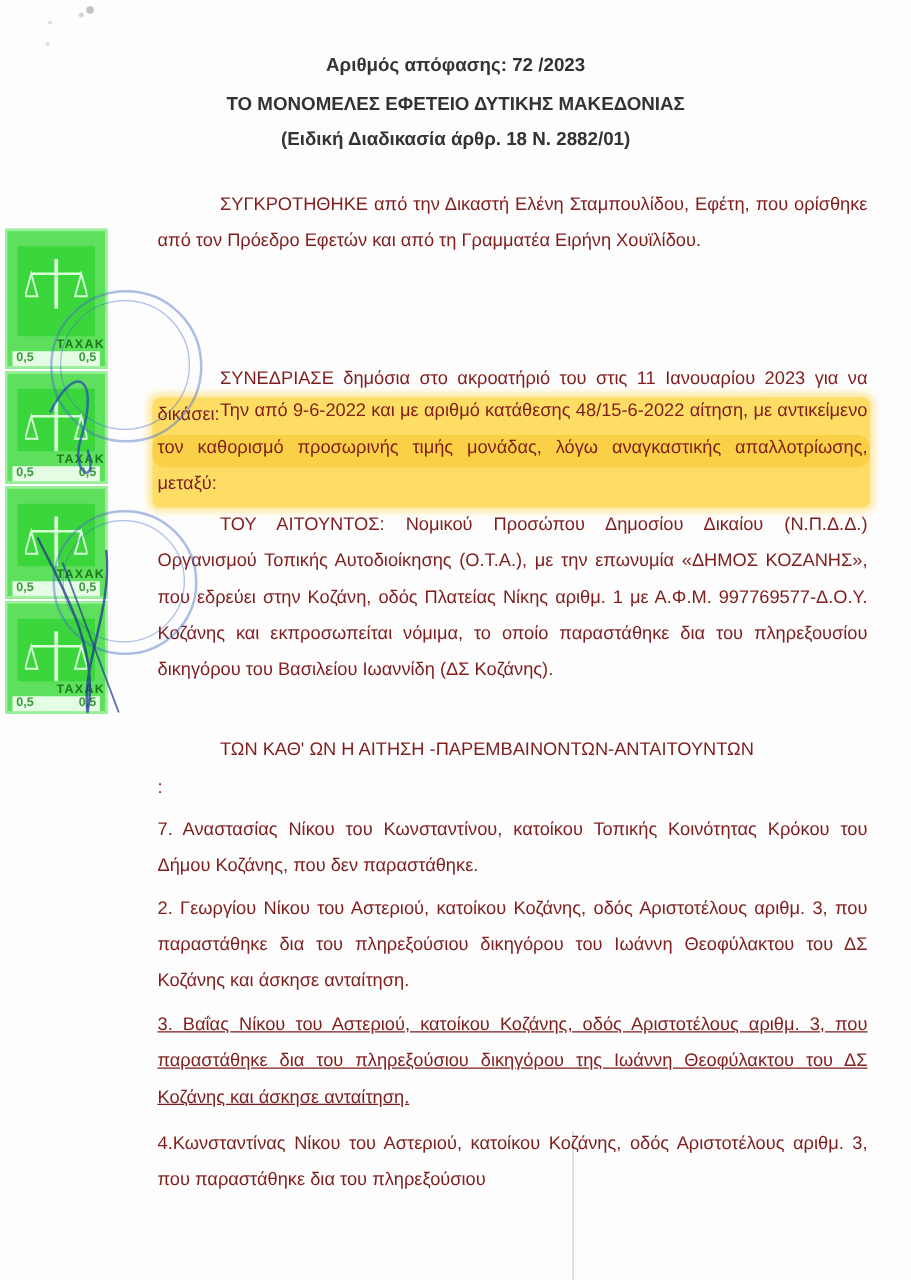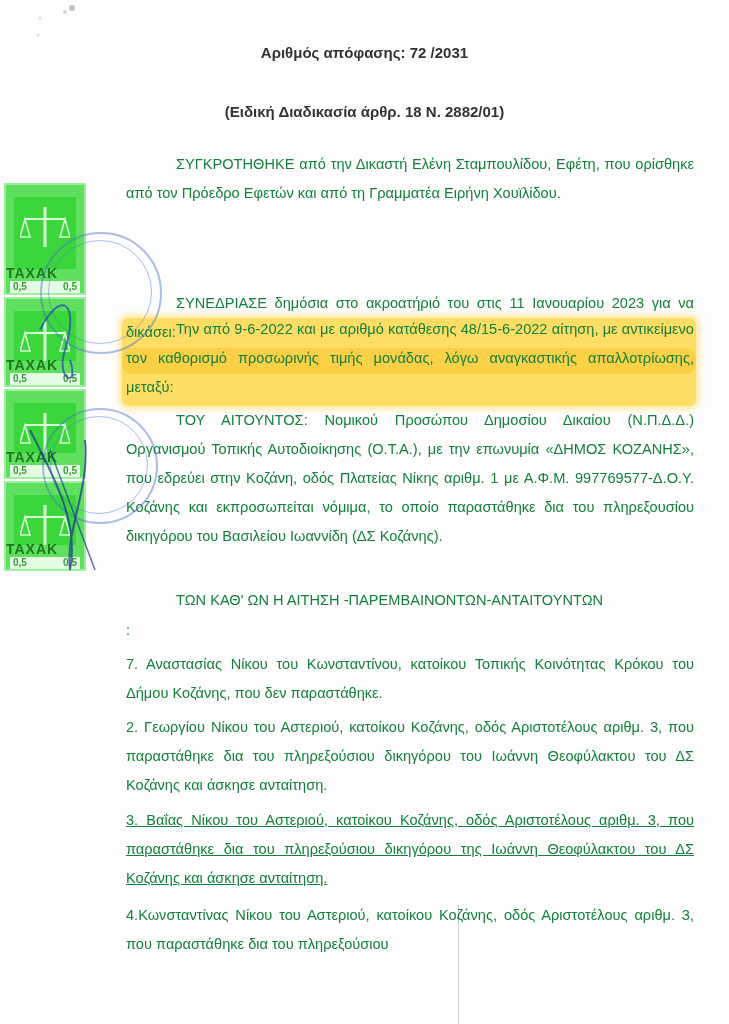--- a/index.html
+++ b/index.html
@@ -5,58 +5,59 @@
   html, body { margin: 0; padding: 0; }
   body {
     width: 729px; height: 1024px; background: #fdfdfd; position: relative; overflow: hidden;
     font-family: "Liberation Sans", "DejaVu Sans", sans-serif; color: #2b2b2b;
   }
   .page { position: absolute; left: 0; top: 0; width: 729px; height: 1024px; }
   .header { position: absolute; left: 0; width: 729px; text-align: center; font-weight: bold; font-size: 15px; color: #333; }
   .h1 { top: 44px; }
   .h2 { top: 75px; }
   .h3 { top: 103px; }
-  .para { position: absolute; left: 126px; width: 568px; font-size: 14.6px; line-height: 29px; text-align: justify; color: #15803d; }
+  .para { position: absolute; left: 126px; width: 568px; font-size: 14.6px; line-height: 29px; text-align: justify; color: #7f1d1d; }
   .indent { text-indent: 50px; }
   .highlight {
     position: absolute; left: 122px; top: 318px; width: 574px; height: 88px;
     background: #ffd84a; opacity: 0.85; border-radius: 6px;
     box-shadow: 0 0 6px 3px rgba(255,210,60,0.6);
   }
   .highlight-band {
     position: absolute; left: 122px; top: 348px; width: 574px; height: 26px;
     background: #f6c52e; opacity: 0.55; border-radius: 10px;
   }
   .stamp-col { position: absolute; left: 4px; top: 183px; width: 86px; }
   .stamp {
     position: absolute; width: 82px; background: #5ee05e; border: 2px solid #9cf09c;
     box-sizing: border-box;
   }
   .stamp .inner { position: absolute; left: 8px; right: 8px; top: 12px; bottom: 24px; background: #3bd63b; }
   .stamp .scale { position: absolute; left: 14px; right: 14px; top: 22px; height: 40px; }
-  .stamp .label { position: absolute; left: 0; right: 0; bottom: 12px; text-align: left; font-size: 14px; font-weight: bold; color: #1a7a1a; letter-spacing: 1px; }
+  .stamp .label { position: absolute; left: 0; right: 0; bottom: 12px; text-align: right; font-size: 10px; font-weight: bold; color: #1a7a1a; letter-spacing: 1px; }
   .stamp .value { position: absolute; left: 4px; right: 4px; bottom: 0px; height: 12px; background: #e4fbe4; font-size: 10px; font-weight: bold; color: #3a9a3a; display:flex; justify-content: space-between; padding: 0 3px; box-sizing: border-box; line-height: 12px; }
   .seal { position: absolute; border: 2px solid rgba(70,110,200,0.45); border-radius: 50%; }
   .sig { position: absolute; }
   .fold { position: absolute; left: 458px; top: 905px; width: 1px; height: 119px; background: rgba(0,0,0,0.18); }
   .specks { position: absolute; left: 20px; top: 0; }
 </style>
 </head>
 <body>
 
 <div class="page">
 
   <svg class="specks" width="120" height="50">
     <circle cx="52" cy="8" r="3" fill="#888" opacity="0.5"></circle>
     <circle cx="45" cy="12" r="2" fill="#999" opacity="0.4"></circle>
     <circle cx="20" cy="18" r="1.5" fill="#aaa" opacity="0.4"></circle>
     <circle cx="18" cy="35" r="1.5" fill="#aaa" opacity="0.4"></circle>
   </svg>
 
-  <div class="header h1">Αριθμός απόφασης:   72 /2031</div>
+  <div class="header h1">Αριθμός απόφασης:   72 /2023</div>
+  <div class="header h2">ΤΟ ΜΟΝΟΜΕΛΕΣ ΕΦΕΤΕΙΟ ΔΥΤΙΚΗΣ ΜΑΚΕΔΟΝΙΑΣ</div>
   <div class="header h3">(Ειδική Διαδικασία άρθρ. 18 Ν. 2882/01)</div>
 
   <div class="highlight"></div>
   <div class="highlight-band"></div>
 
   <div class="para indent" style="top:150px;">ΣΥΓΚΡΟΤΗΘΗΚΕ από την Δικαστή Ελένη Σταμπουλίδου, Εφέτη, που ορίσθηκε από τον Πρόεδρο Εφετών και από τη Γραμματέα Ειρήνη Χουϊλίδου.</div>
   <div class="para indent" style="top:241px;margin-top:48px;">ΣΥΝΕΔΡΙΑΣΕ δημόσια στο ακροατήριό του στις 11 Ιανουαρίου 2023 για να δικάσει:</div>
   <div class="para indent" style="top:315px;">Την από 9-6-2022 και με αριθμό κατάθεσης 48/15-6-2022 αίτηση, με αντικείμενο τον καθορισμό προσωρινής τιμής μονάδας, λόγω αναγκαστικής απαλλοτρίωσης, μεταξύ:</div>
   <div class="para indent" style="top:406px;">ΤΟΥ ΑΙΤΟΥΝΤΟΣ: Νομικού Προσώπου Δημοσίου Δικαίου (Ν.Π.Δ.Δ.) Οργανισμού Τοπικής Αυτοδιοίκησης (Ο.Τ.Α.), με την επωνυμία «ΔΗΜΟΣ ΚΟΖΑΝΗΣ», που εδρεύει στην Κοζάνη, οδός Πλατείας Νίκης αριθμ. 1 με Α.Φ.Μ. 997769577-Δ.Ο.Υ. Κοζάνης και εκπροσωπείται νόμιμα, το οποίο παραστάθηκε δια του πληρεξουσίου δικηγόρου του Βασιλείου Ιωαννίδη (ΔΣ Κοζάνης).</div>
   <div class="para indent" style="top:586px;">ΤΩΝ ΚΑΘ' ΩΝ Η ΑΙΤΗΣΗ -ΠΑΡΕΜΒΑΙΝΟΝΤΩΝ-ΑΝΤΑΙΤΟΥΝΤΩΝ</div>

